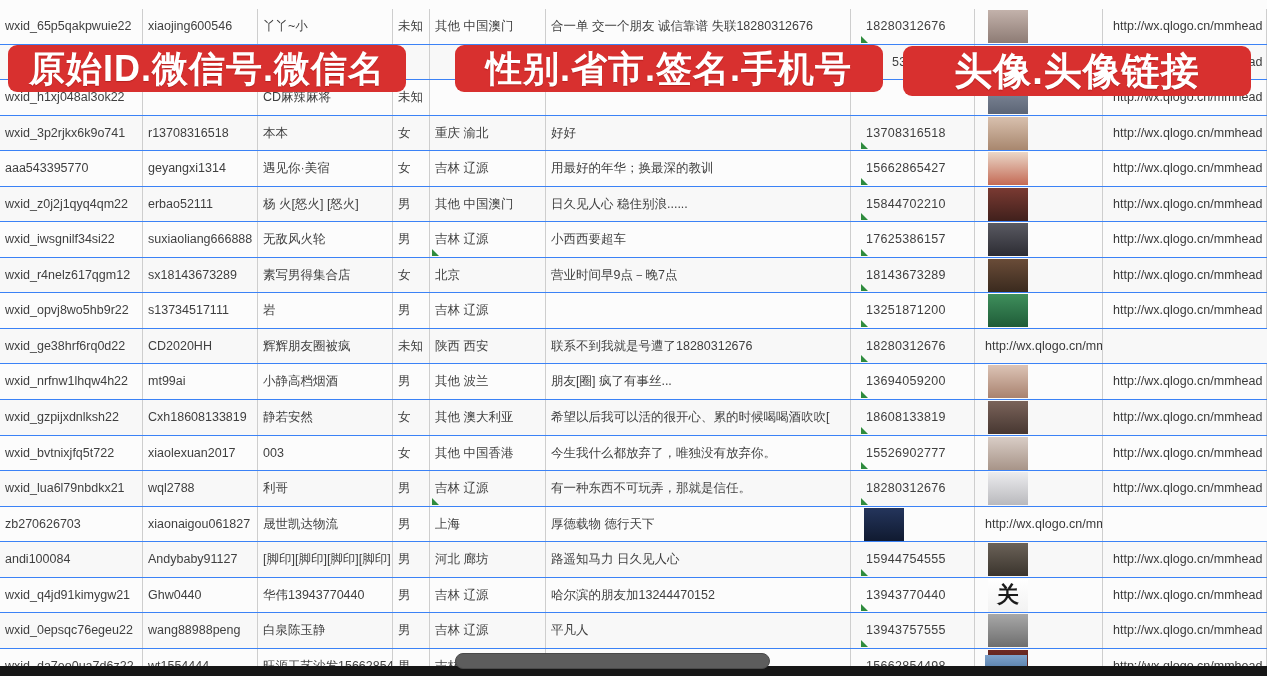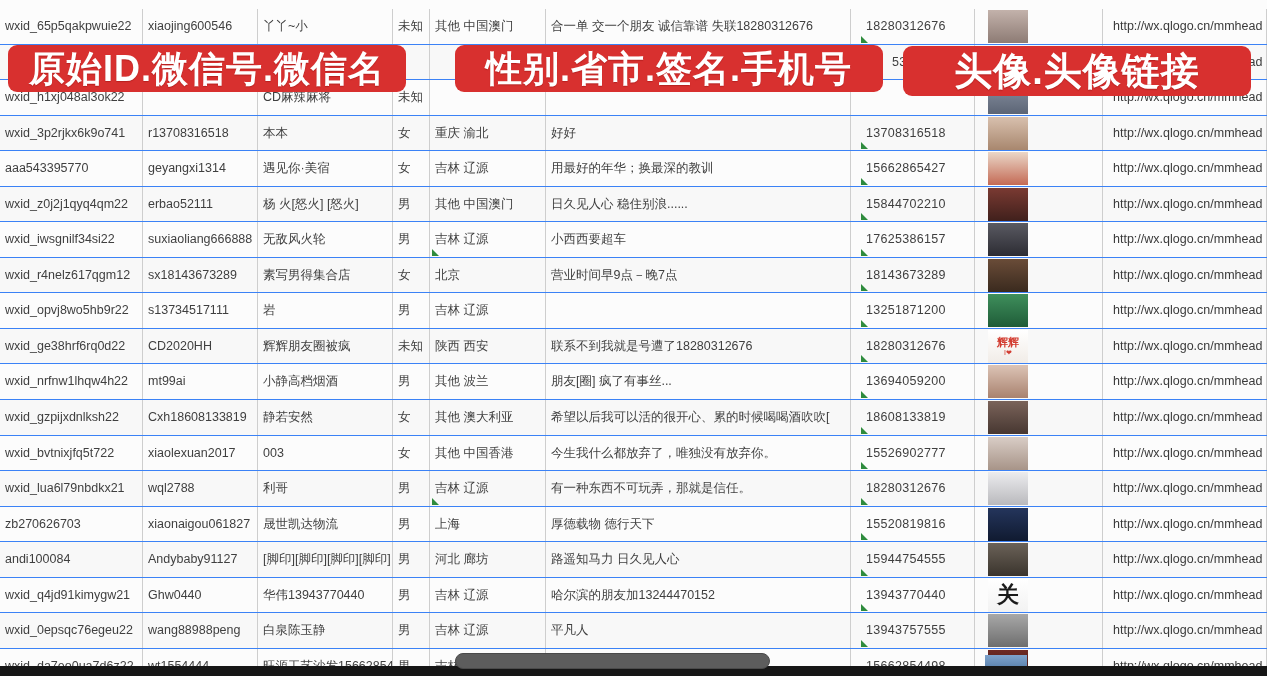--- a/index.html
+++ b/index.html
@@ -186,26 +186,20 @@
         <div class="cell c-link">http://wx.qlogo.cn/mmhead</div>
       </div>
       <div class="row">
         <div class="cell c-wxid">wxid_ge38hrf6rq0d22</div>
         <div class="cell c-account">CD2020HH</div>
         <div class="cell c-name">辉辉朋友圈被疯</div>
         <div class="cell c-gender">未知</div>
         <div class="cell c-city">陕西 西安</div>
         <div class="cell c-sign">联系不到我就是号遭了18280312676</div>
         <div class="cell c-phone">18280312676<i class="tri"></i></div>
-        <div class="cell c-avatar">
-          <div class="avatar" style="background: linear-gradient(rgb(255, 255, 255), rgb(241, 236, 231));">
-            <span class="av-text" style="color: rgb(210, 58, 46); font-size: 11px;">辉辉</span>
-            <span class="av-sub" style="color: rgb(210, 58, 46);">I❤</span>
-          </div>
-        </div>
         <div class="cell c-link">http://wx.qlogo.cn/mmhead</div>
       </div>
       <div class="row">
         <div class="cell c-wxid">wxid_nrfnw1lhqw4h22</div>
         <div class="cell c-account">mt99ai</div>
         <div class="cell c-name">小静高档烟酒</div>
         <div class="cell c-gender">男</div>
         <div class="cell c-city">其他 波兰</div>
         <div class="cell c-sign">朋友[圈] 疯了有事丝...</div>
         <div class="cell c-phone">13694059200<i class="tri"></i></div>
@@ -253,21 +247,20 @@
         </div>
         <div class="cell c-link">http://wx.qlogo.cn/mmhead</div>
       </div>
       <div class="row">
         <div class="cell c-wxid">zb270626703</div>
         <div class="cell c-account">xiaonaigou061827</div>
         <div class="cell c-name">晟世凯达物流</div>
         <div class="cell c-gender">男</div>
         <div class="cell c-city">上海</div>
         <div class="cell c-sign">厚德载物 德行天下</div>
-        <div class="cell c-phone">15520819816<i class="tri"></i></div>
         <div class="cell c-avatar">
           <div class="avatar" style="background: linear-gradient(rgb(36, 53, 92), rgb(16, 26, 48));"></div>
         </div>
         <div class="cell c-link">http://wx.qlogo.cn/mmhead</div>
       </div>
       <div class="row">
         <div class="cell c-wxid">andi100084</div>
         <div class="cell c-account">Andybaby91127</div>
         <div class="cell c-name">[脚印][脚印][脚印][脚印]</div>
         <div class="cell c-gender">男</div>

